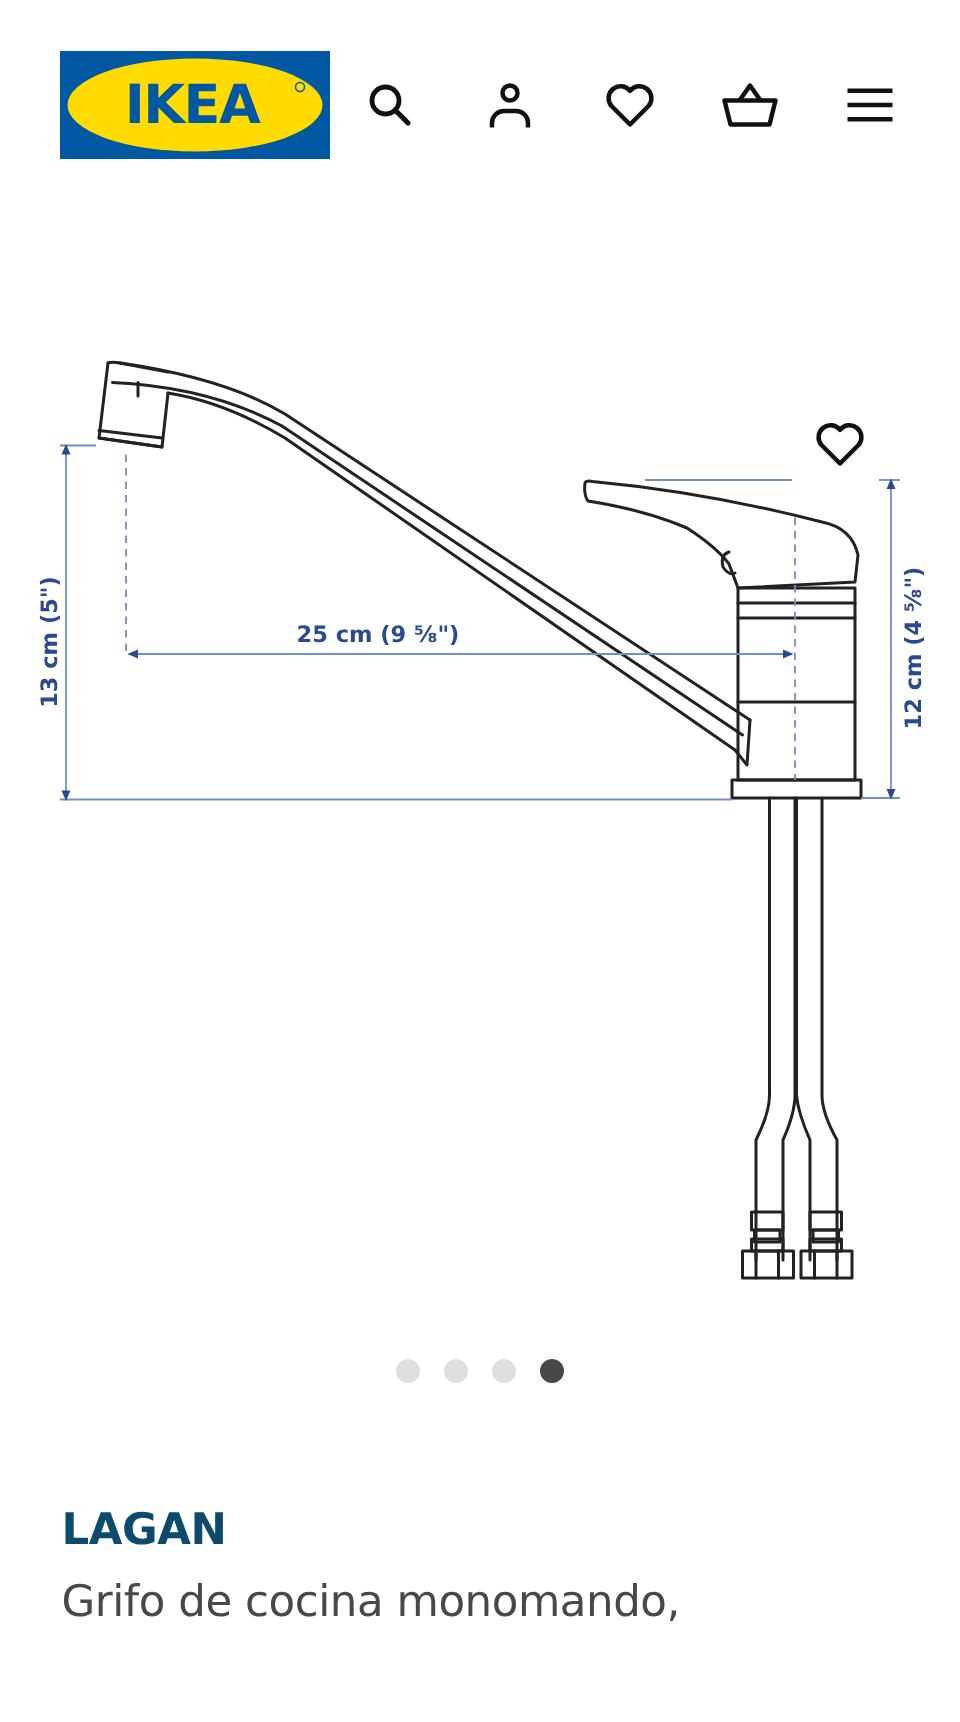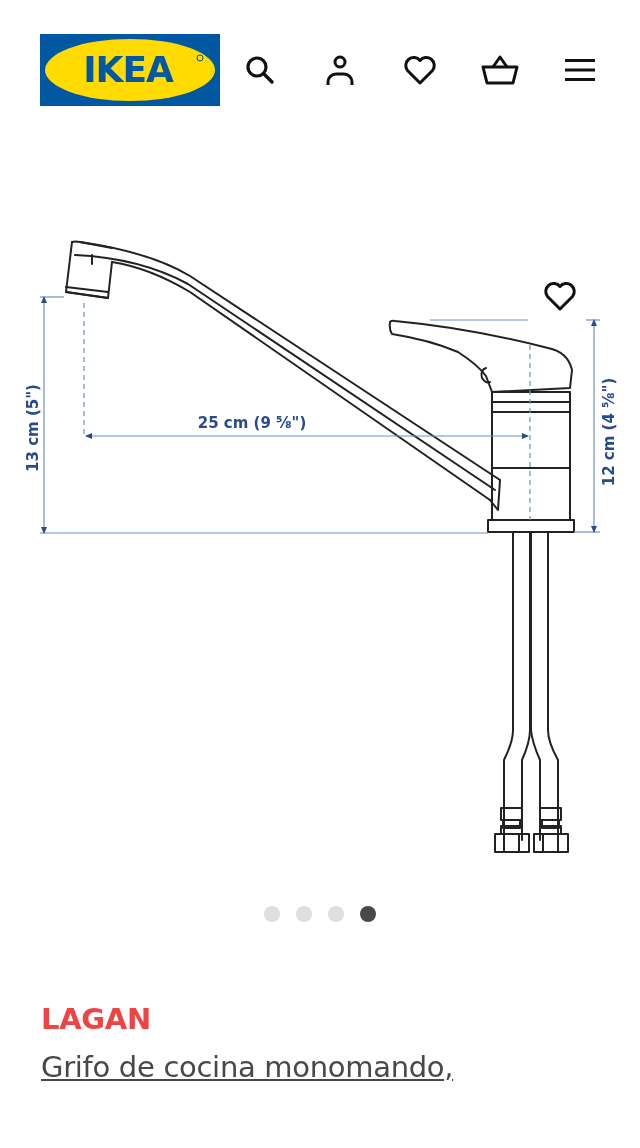--- a/index.html
+++ b/index.html
@@ -7,22 +7,22 @@
   .header { position:absolute; left:0; top:0; width:640px; height:140px; }
   .logo { position:absolute; left:40px; top:34px; width:180px; height:72px; background:#7dd3fc;text-align:center; }
   .logo svg { display:block; }
   .nav-icon { position:absolute; top:50px; width:40px; height:40px; display:flex; align-items:center; justify-content:center; cursor:pointer; }
   .gallery { position:absolute; left:0; top:140px; width:640px; height:740px; }
   .fav-btn { position:absolute; left:538px; top:274px; width:44px; height:44px; display:flex; align-items:center; justify-content:center; cursor:pointer; }
   .dots { position:absolute; left:0; top:906px; width:640px; height:20px; display:flex; justify-content:center; gap:16px; padding-left:0; }
   .dot { width:16px; height:16px; border-radius:50%; background:#dfdfdf; cursor:pointer; }
   .dot.active { background:#484848; }
   .product { position:absolute; left:41px; top:1000px; width:560px; }
-  .product-name { font-family:"DejaVu Sans", sans-serif; font-weight:bold; font-size:29px; color:#ef4444; line-height:38px; letter-spacing:-0.3px; }
-  .product-desc { font-family:"DejaVu Sans", sans-serif; font-size:29px; color:#484848; line-height:50px; margin-top:4px; letter-spacing:-0.3px;text-decoration:underline; }
+  .product-name { font-family:"DejaVu Sans", sans-serif; font-weight:bold; font-size:29px; color:#0c4a6e; line-height:38px; letter-spacing:-0.3px; }
+  .product-desc { font-family:"DejaVu Sans", sans-serif; font-size:29px; color:#484848; line-height:50px; margin-top:4px; letter-spacing:-0.3px; }
   .dim-text { font-family:"DejaVu Sans", sans-serif; font-weight:bold; font-size:15px; fill:#2a4a8e; }
 </style>
 </head>
 <body>
 
 <div class="header">
   <div class="logo">
     <svg width="180" height="72" viewBox="0 0 180 72">
       <rect x="0" y="0" width="180" height="72" fill="#0058a3"></rect>
       <ellipse cx="90" cy="36" rx="85" ry="31" fill="#ffdb00"></ellipse>

